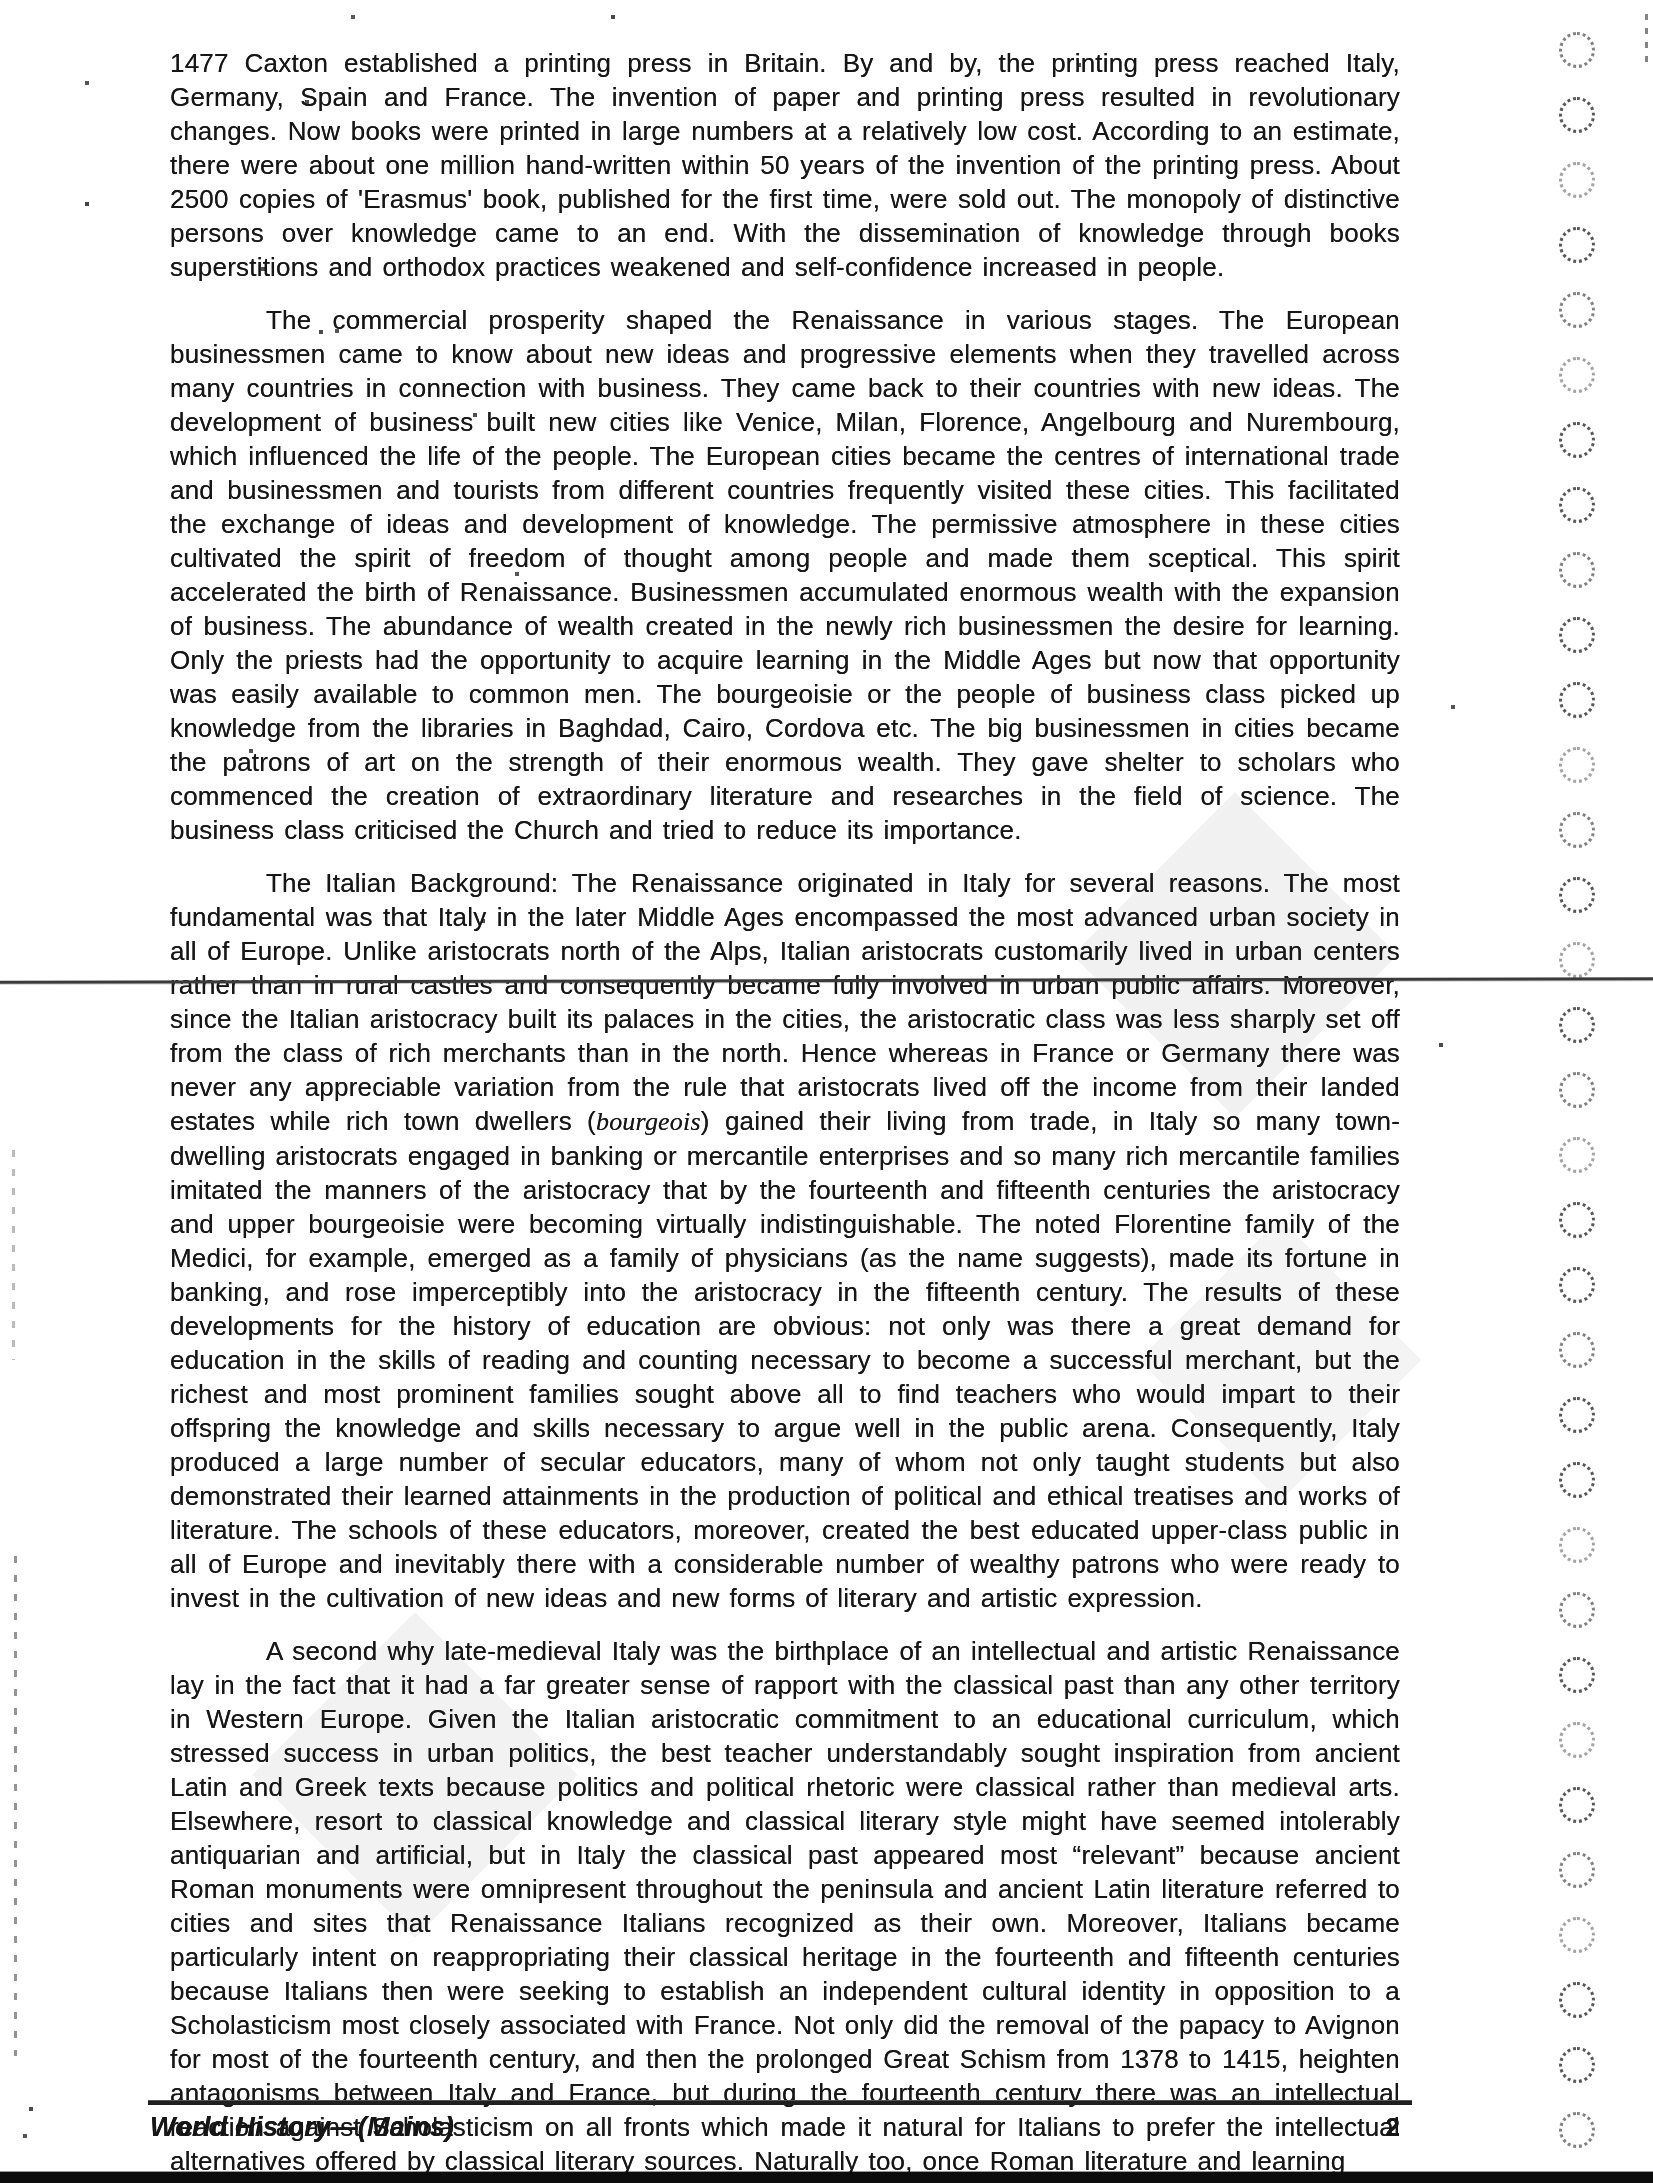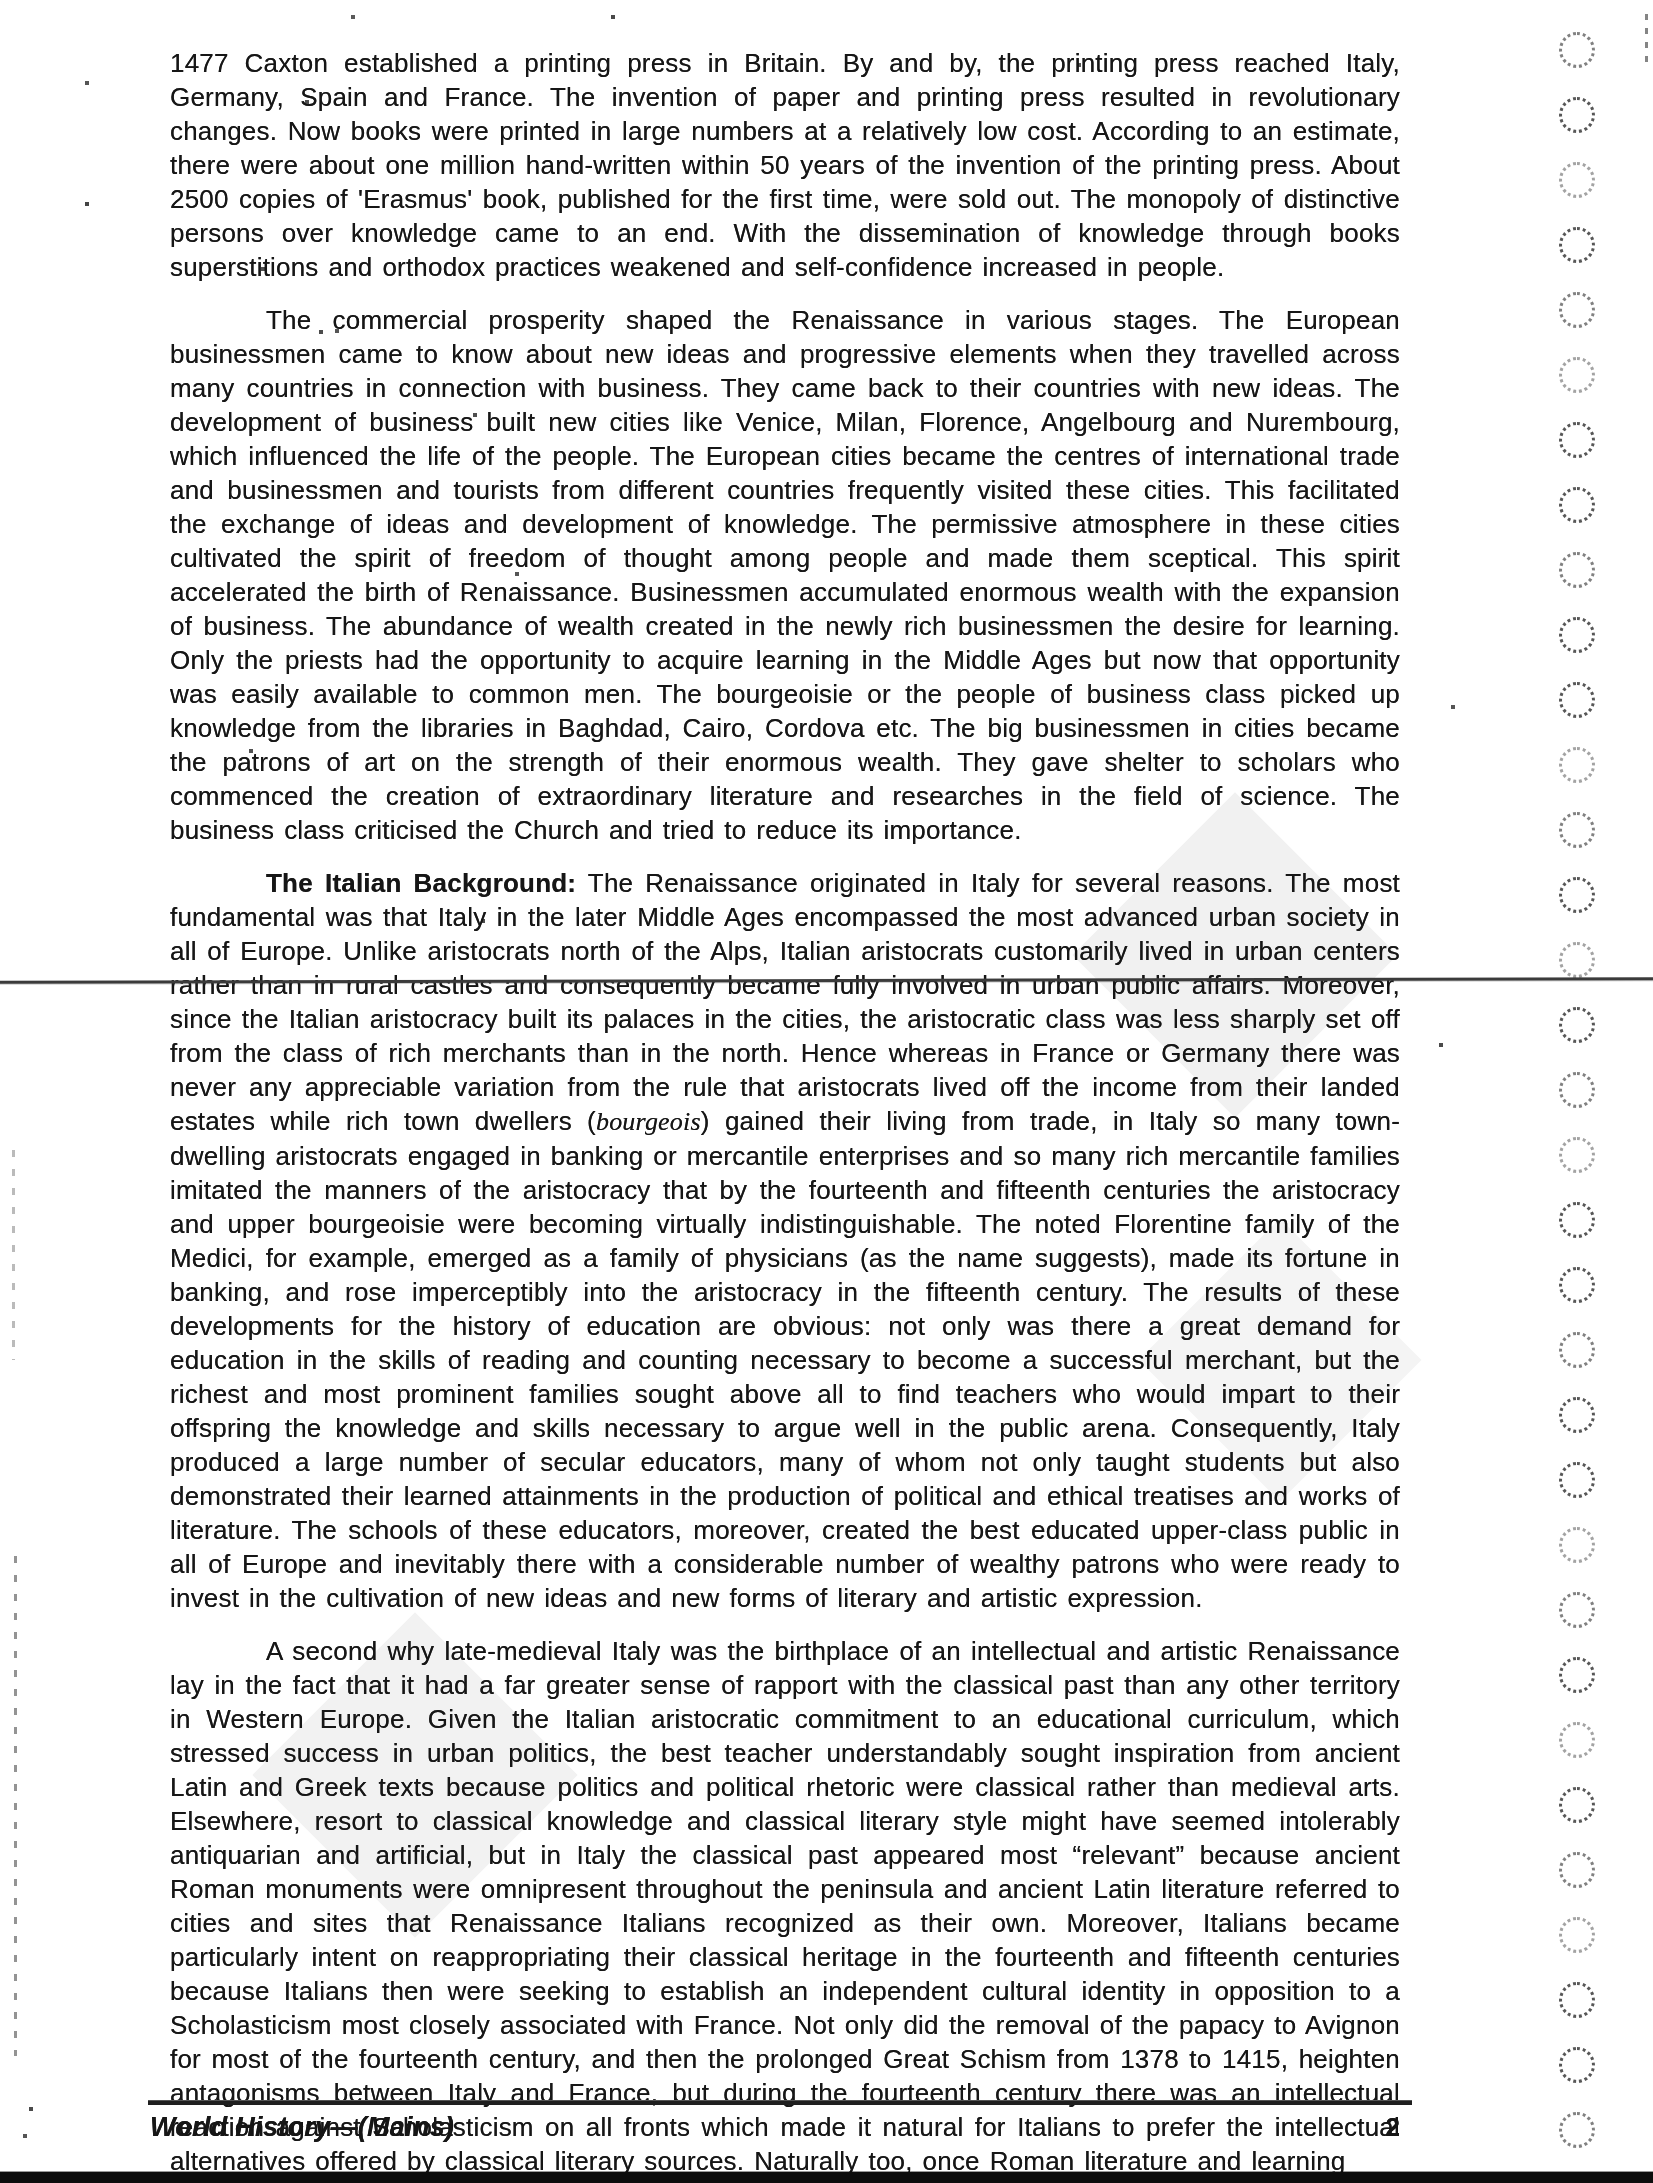--- a/index.html
+++ b/index.html
@@ -19,21 +19,21 @@
 
   .text-column{
     position:absolute;left:170px;top:46px;width:1233px;
     font-size:26px;line-height:34px;
     text-align:justify;
     word-spacing:2.5px;letter-spacing:.2px;
     text-shadow:0 0 .6px rgba(10,10,10,.75);
   }
   .para{margin:0 3px 19px 0;text-indent:96px;}
   .para.no-indent{text-indent:0;}
-  .para b{font-weight:bold;}
+  .para b{font-weight:normal;}
   .para i{font-style:italic;font-family:Liberation Serif, serif;}
 
   
   .strike-line{
     position:absolute;left:0;top:979px;width:1653px;height:3px;
     background:#3b3b3b;transform:rotate(-0.12deg);
     box-shadow:0 1px 0 rgba(60,60,60,.25);
   }
 
   

